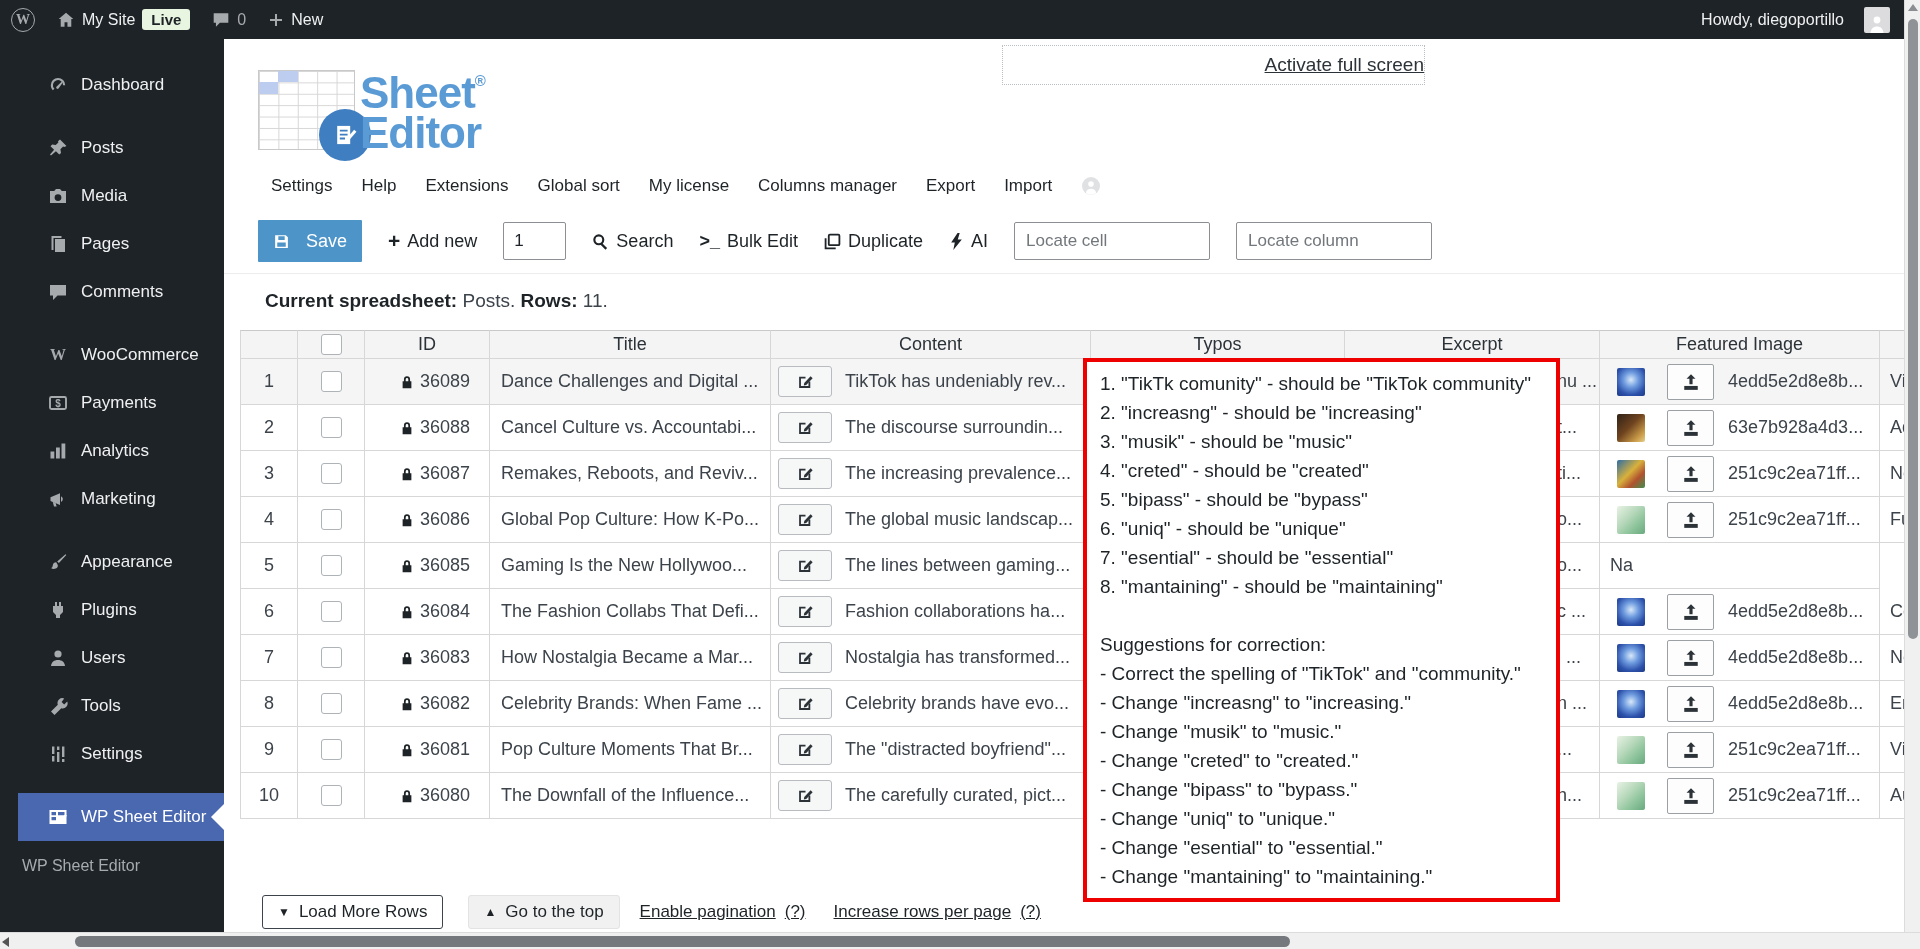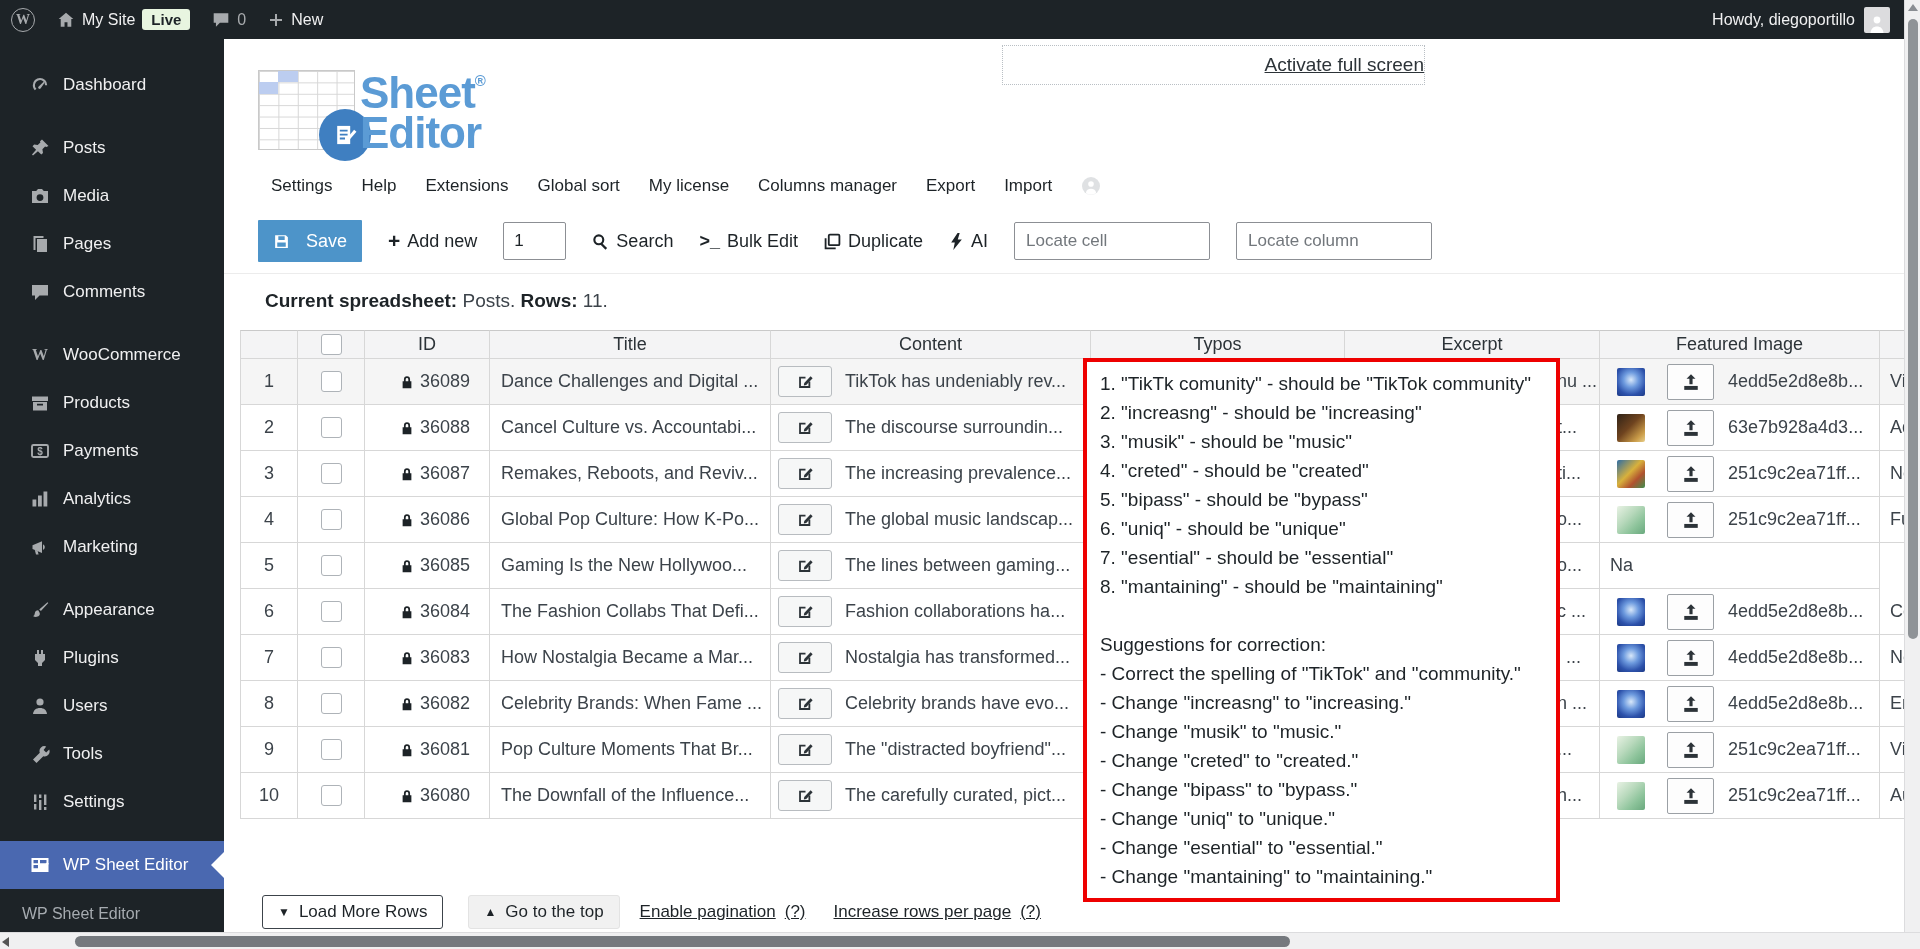--- a/index.html
+++ b/index.html
@@ -12,28 +12,28 @@
     background:var(--c-dark); color:#f0f0f1; display:flex; align-items:center;
     font-size:16px; z-index:50; }
   #adminbar .item { display:flex; align-items:center; gap:7px; padding:0 11px; height:39px; cursor:pointer; }
   #adminbar svg { fill:#a7aaad; }
   .wp-ring { width:24px; height:24px; border:1.6px solid #a7aaad; border-radius:50%;
     display:flex; align-items:center; justify-content:center; color:#a7aaad;
     font-weight:bold; font-size:14px; font-family:"Liberation Serif", serif; }
   #live-badge { background:#e8f5e0; color:#1d2327; font-size:15px; padding:2px 9px;
     border-radius:3px; font-weight:bold; }
   #comments-count { color:#a7aaad; }
-  #howdy-area { margin-left:auto; display:flex; align-items:center; gap:9px; padding-right:14px; }
+  #howdy-area { margin-left:auto; display:flex; align-items:center; gap:20px; padding-right:14px; }
   #avatar { width:26px; height:26px; background:#dcdcde; border-radius:2px;
     display:flex; align-items:flex-end; justify-content:center; overflow:hidden; }
 
   
   #sidebar { position:absolute; left:0; top:39px; width:224px; height:893px;
     background:var(--c-dark); z-index:40; }
-  #sidebar-menu { padding-top:22px; }
+  #sidebar-menu { padding-top:22px;padding-left:18px; }
   .side-item { height:48px; display:flex; align-items:center; padding-left:30px;
     color:#f0f0f1; font-size:17px; cursor:pointer; position:relative; }
   .side-item.gap { margin-top:15px; }
   .side-item .ic { width:22px; height:20px; margin-right:11px; color:#a7aaad; display:flex; align-items:center; }
   .side-item .ic svg { width:20px; height:20px; fill:currentColor; }
   .side-item.active { background:var(--c-active); color:#fff; }
   .side-item.active .ic { color:#fff; }
   .side-item.active::after { content:""; position:absolute; right:0; top:50%;
     margin-top:-13px; border:13px solid transparent; border-right:13px solid #fff;
     border-left:none; }
@@ -240,29 +240,20 @@
     <span class="ic">
           <svg viewBox="0 0 20 20">
             <text x="10" y="15" text-anchor="middle" font-size="16" font-weight="bold" font-family="Liberation Serif,serif" fill="currentColor">W</text>
           </svg>
         </span>
     <span class="lbl">WooCommerce</span>
   </div>
       <div class="side-item">
     <span class="ic">
           <svg viewBox="0 0 20 20">
-            <path d="M2 3.5h16v4.5H2z"></path>
-            <path fill-rule="evenodd" d="M3 9h14v8.5H3V9zm4 1.8v1.8h6v-1.8z"></path>
-          </svg>
-        </span>
-    <span class="lbl">Products</span>
-  </div>
-      <div class="side-item">
-    <span class="ic">
-          <svg viewBox="0 0 20 20">
             <rect x="2" y="4" width="16" height="12" rx="1.5" fill="none" stroke="currentColor" stroke-width="1.9"></rect>
             <text x="10" y="13.8" text-anchor="middle" font-size="10" font-weight="bold" fill="currentColor">$</text>
           </svg>
         </span>
     <span class="lbl">Payments</span>
   </div>
       <div class="side-item">
     <span class="ic">
           <svg viewBox="0 0 20 20">
             <rect x="2.5" y="10.5" width="3.8" height="7"></rect>

